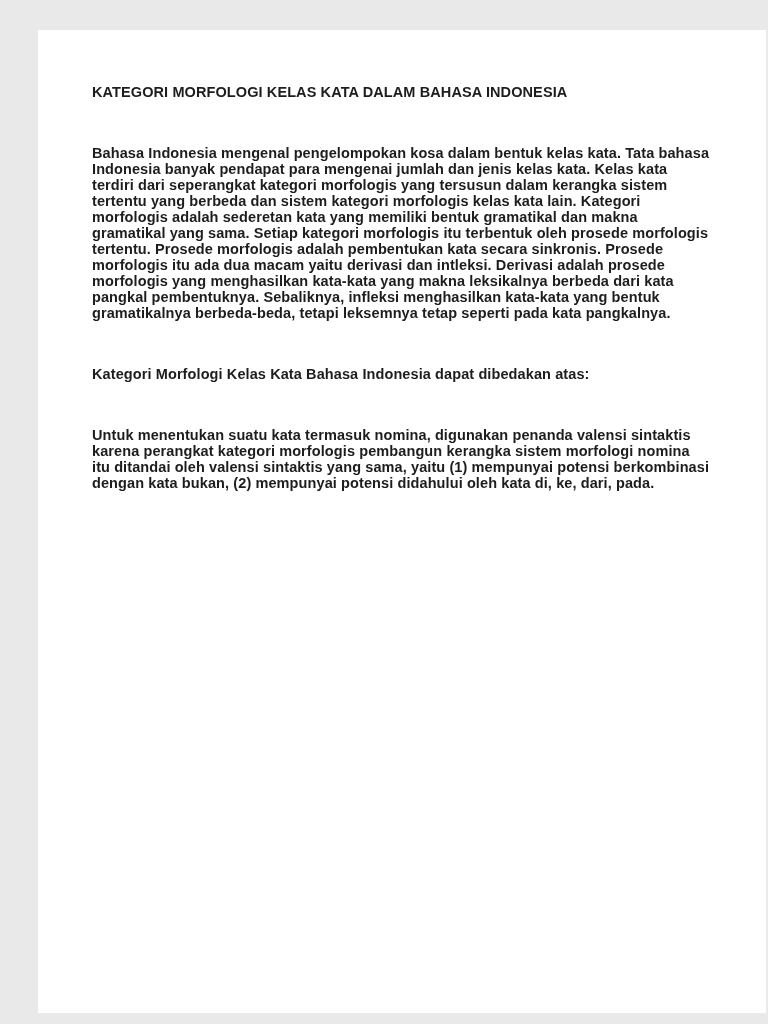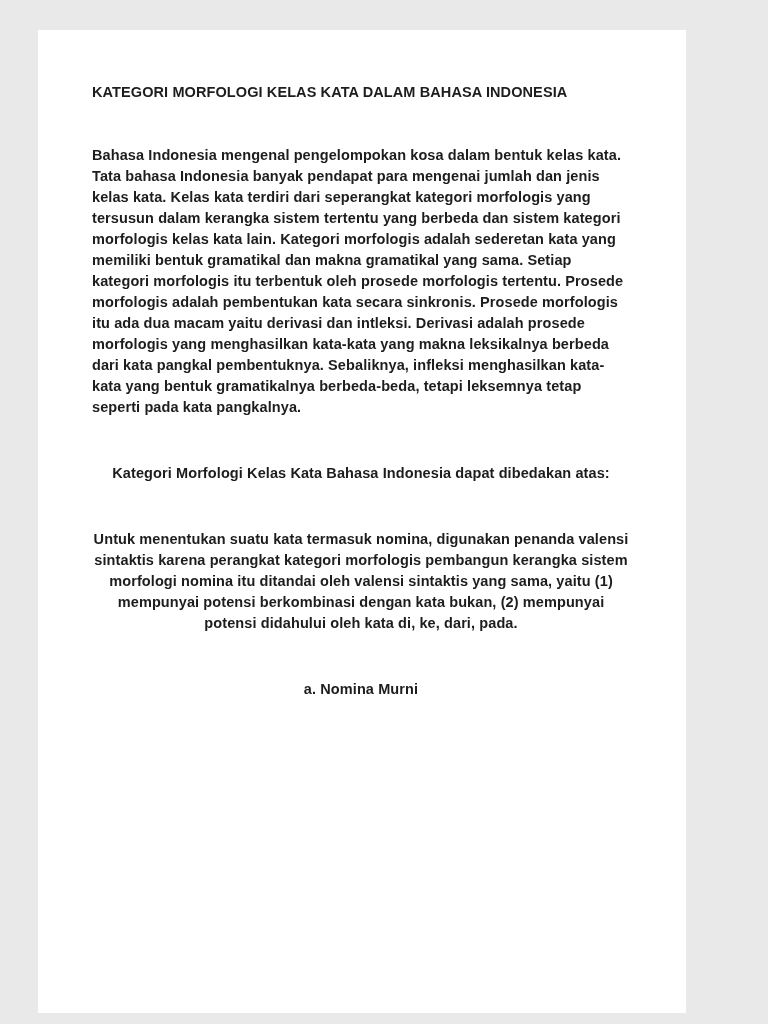--- a/index.html
+++ b/index.html
@@ -12,64 +12,62 @@
     position: relative;
     width: 768px;
     height: 1024px;
     background: #e9e9e9;
     overflow: hidden;
   }
   .page {
     position: absolute;
     left: 38px;
     top: 30px;
-    width: 648px;
+    width: 728px;
     height: 983px;
     background: #ffffff;
     box-sizing: border-box;
     padding: 52px 56px 40px 54px;
     overflow: hidden;
   }
   .doc-text {
     color: #1d1d1d;
     font-size: 14.5px;
-    line-height: 21px;
+    line-height: 16px;
     font-weight: bold;
     letter-spacing: 0.1px;
   }
   .doc-title {
     margin: 0 0 0 0;
     font-size: 14.5px;
     line-height: 20.8px;
     font-weight: bold;
     color: #1d1d1d;
     letter-spacing: 0.1px;
   }
   .block {
     margin-top: 42px;
   }
   .block-lg {
     margin-top: 45px;
-    text-align: center;
   }
 </style>
 </head>
 <body>
 
 <div class="canvas">
   <div class="page">
 
     <h1 class="doc-title">KATEGORI MORFOLOGI KELAS KATA DALAM BAHASA INDONESIA</h1>
 
     <div class="doc-text block">Bahasa Indonesia mengenal pengelompokan kosa dalam bentuk kelas kata. Tata bahasa Indonesia banyak pendapat para mengenai jumlah dan jenis kelas kata. Kelas kata terdiri dari seperangkat kategori morfologis yang tersusun dalam kerangka sistem tertentu yang berbeda dan sistem kategori morfologis kelas kata lain. Kategori morfologis adalah sederetan kata yang memiliki bentuk gramatikal dan makna gramatikal yang sama. Setiap kategori morfologis itu terbentuk oleh prosede morfologis tertentu. Prosede morfologis adalah pembentukan kata secara sinkronis. Prosede morfologis itu ada dua macam yaitu derivasi dan intleksi. Derivasi adalah prosede morfologis yang menghasilkan kata-kata yang makna leksikalnya berbeda dari kata pangkal pembentuknya. Sebaliknya, infleksi menghasilkan kata-kata yang bentuk gramatikalnya berbeda-beda, tetapi leksemnya tetap seperti pada kata pangkalnya.</div>
 
     <div class="doc-text block-lg">Kategori Morfologi Kelas Kata Bahasa Indonesia dapat dibedakan atas:</div>
 
 
     <div class="doc-text block-lg">Untuk menentukan suatu kata termasuk nomina, digunakan penanda valensi sintaktis karena perangkat kategori morfologis pembangun kerangka sistem morfologi nomina itu ditandai oleh valensi sintaktis yang sama, yaitu (1) mempunyai potensi berkombinasi dengan kata bukan, (2) mempunyai potensi didahului oleh kata di, ke, dari, pada.</div>
 
 
-    <div class="doc-text block-lg">a. Nomina Murni</div>
 
 
 
   </div>
 </div>
 
 </body></html>

